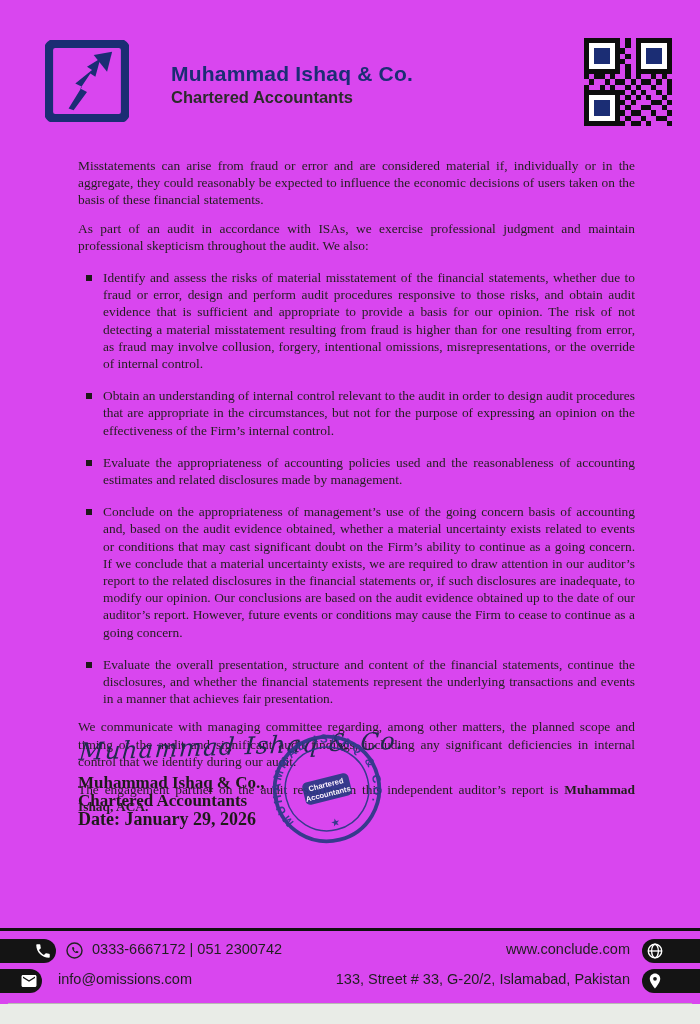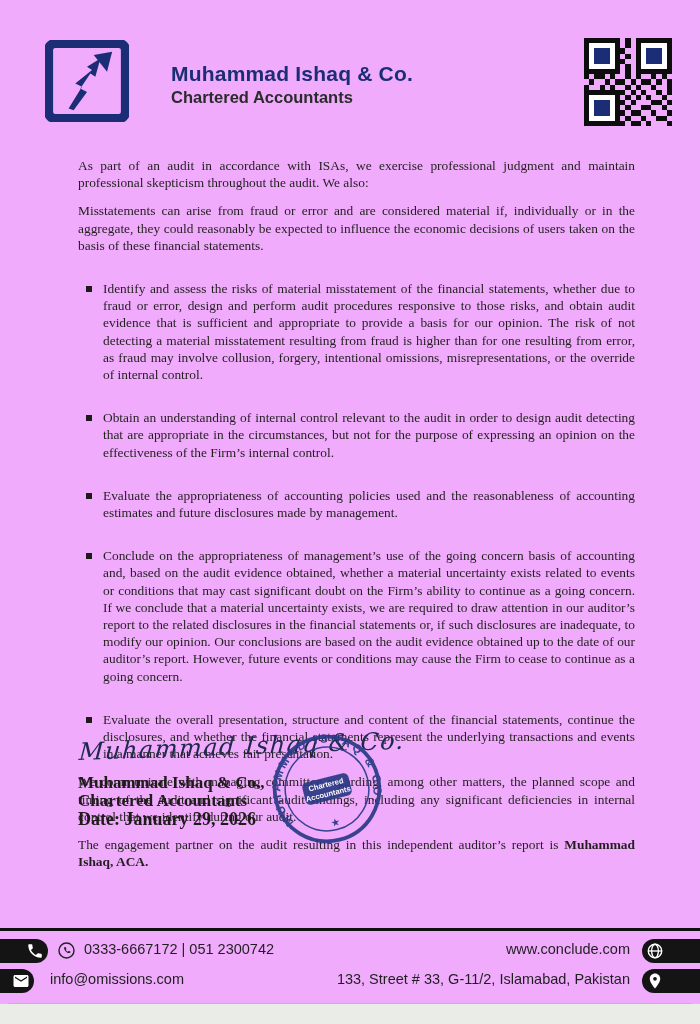--- a/index.html
+++ b/index.html
@@ -1,58 +1,58 @@
 <!DOCTYPE html>
 <html><head>
 <meta charset="utf-8">
 <style>
   * { margin:0; padding:0; box-sizing:border-box; }
   html,body { background:#d9d9d9; }
   .page {
     position:relative; width:700px; height:1024px; margin:0 auto;
-    background:#f0abfc; overflow:hidden;
+    background:#d946ef; overflow:hidden;
     font-family:"Liberation Serif", serif; color:#221f1e;
   }
 
   
   .letterhead { position:absolute; top:40px; left:45px; right:45px; height:90px; }
   .logo-box { position:absolute; left:0; top:0; width:84px; height:82px; }
   .brand { position:absolute; left:126px; top:22px; font-family:"Liberation Sans", sans-serif; }
   .brand-name { font-size:21px; font-weight:bold; color:#1b2d74; letter-spacing:.2px; }
   .brand-tag  { font-size:16.5px; font-weight:bold; color:#2b2b2b; margin-top:2px; }
   .qr { position:absolute; right:-22px; top:-2px; width:98px; height:88px; }
 
   
   .letter-body { position:absolute; top:157px; left:78px; width:557px;
     font-size:13.4px; line-height:17.2px; text-align:justify; }
   .letter-body p { margin-top:11px; }
   .letter-body p:first-child { margin-top:0; }
   ul.square { list-style:none; margin-top:4px; }
-  ul.square li { display:flex; margin-top:26px; }
+  ul.square li { display:flex; margin-top:15px; }
   .bullet-marker { flex:0 0 auto; width:6px; height:6px; background:#1d1a19; margin:6px 11px 0 8px; }
   .li-text { flex:1 1 auto; text-align:justify; }
   .bold { font-weight:bold; }
 
   
   .sig-block { position:absolute; top:738px; left:78px; width:300px; }
   .handwriting {
     font-family:"DejaVu Serif", serif; font-style:italic; font-size:24px;
     color:#202a4e; letter-spacing:1.5px; white-space:nowrap;
     transform:rotate(-2deg) skewX(-6deg); transform-origin:left bottom;
   }
   .sig-lines { margin-top:8px; font-weight:bold; font-size:17px; line-height:17.5px; color:#1e1b1a; }
   .sig-date { font-weight:bold; font-size:18px; color:#1e1b1a; }
 
   
   .stamp { position:absolute; left:270px; top:732px; width:114px; height:114px;
     transform:rotate(-14deg); opacity:.92; }
 
   
   .footer-rule { position:absolute; left:0; right:0; top:928px; height:3px; background:#101010; }
-  .footer { position:absolute; left:0; right:0; top:931px; height:62px;
+  .footer { position:absolute; left:8px; right:0; top:931px; height:62px;
     font-family:"Liberation Sans", sans-serif; color:#1f1f1f; font-size:14.5px; }
   .pill { position:absolute; height:24px; background:#141414; border-radius:14px; }
   .pill-icon { position:absolute; top:3px; width:18px; height:18px; }
   .frow-text { position:absolute; white-space:nowrap; }
   .wa-icon { position:absolute; width:19px; height:19px; }
   .scan-line { position:absolute; left:8px; right:8px; top:1003px; height:1px; background:#b7bbb3; }
   .scan-strip { position:absolute; left:0; right:0; top:1004px; bottom:0; background:#e9ece7; }
 </style>
 </head>
 <body>
@@ -89,35 +89,35 @@
         <rect x="2" y="2" width="3" height="3"></rect>
           <rect x="12" y="2" width="3" height="3"></rect>
           <rect x="2" y="12" width="3" height="3"></rect>
       </g>
 
       <path fill="#0d0d0d" d="M8 0h1v1H8zM8 1h1v1H8zM7 2h1v1H7zM8 3h1v1H8zM7 4h1v1H7zM8 5h1v1H8zM8 6h1v1H8zM0 7h1v1H0zM2 7h1v1H2zM3 7h1v1H3zM5 7h1v1H5zM8 7h1v1H8zM10 7h1v1H10zM13 7h1v1H13zM15 7h1v1H15zM1 8h1v1H1zM4 8h1v1H4zM6 8h1v1H6zM7 8h1v1H7zM9 8h1v1H9zM11 8h1v1H11zM12 8h1v1H12zM14 8h1v1H14zM16 8h1v1H16zM0 9h1v1H0zM3 9h1v1H3zM5 9h1v1H5zM8 9h1v1H8zM10 9h1v1H10zM13 9h1v1H13zM16 9h1v1H16zM7 10h1v1H7zM9 10h1v1H9zM11 10h1v1H11zM14 10h1v1H14zM16 10h1v1H16zM8 11h1v1H8zM10 11h1v1H10zM12 11h1v1H12zM15 11h1v1H15zM7 12h1v1H7zM9 12h1v1H9zM13 12h1v1H13zM14 12h1v1H14zM16 12h1v1H16zM8 13h1v1H8zM11 13h1v1H11zM12 13h1v1H12zM15 13h1v1H15zM7 14h1v1H7zM9 14h1v1H9zM10 14h1v1H10zM13 14h1v1H13zM16 14h1v1H16zM8 15h1v1H8zM11 15h1v1H11zM14 15h1v1H14zM15 15h1v1H15zM7 16h1v1H7zM9 16h1v1H9zM10 16h1v1H10zM12 16h1v1H12zM16 16h1v1H16z"></path>
     </svg>
   </div>
 
   <div class="letter-body">
+    <p>Misstatements can arise from fraud or error and are considered material if, individually or in the aggregate, they could reasonably be expected to influence the economic decisions of users taken on the basis of these financial statements.</p>
     <p>As part of an audit in accordance with ISAs, we exercise professional judgment and maintain professional skepticism throughout the audit. We also:</p>
-    <p>Misstatements can arise from fraud or error and are considered material if, individually or in the aggregate, they could reasonably be expected to influence the economic decisions of users taken on the basis of these financial statements.</p>
 
     <ul class="square">
       <li>
         <span class="bullet-marker"></span>
         <span class="li-text">Identify and assess the risks of material misstatement of the financial statements, whether due to fraud or error, design and perform audit procedures responsive to those risks, and obtain audit evidence that is sufficient and appropriate to provide a basis for our opinion. The risk of not detecting a material misstatement resulting from fraud is higher than for one resulting from error, as fraud may involve collusion, forgery, intentional omissions, misrepresentations, or the override of internal control.</span>
       </li>
       <li>
         <span class="bullet-marker"></span>
-        <span class="li-text">Obtain an understanding of internal control relevant to the audit in order to design audit detecting that are appropriate in the circumstances, but not for the purpose of expressing an opinion on the effectiveness of the Firm’s internal control.</span>
+        <span class="li-text">Obtain an understanding of internal control relevant to the audit in order to design audit procedures that are appropriate in the circumstances, but not for the purpose of expressing an opinion on the effectiveness of the Firm’s internal control.</span>
       </li>
       <li>
         <span class="bullet-marker"></span>
-        <span class="li-text">Evaluate the appropriateness of accounting policies used and the reasonableness of accounting estimates and future disclosures made by management.</span>
+        <span class="li-text">Evaluate the appropriateness of accounting policies used and the reasonableness of accounting estimates and related disclosures made by management.</span>
       </li>
       <li>
         <span class="bullet-marker"></span>
         <span class="li-text">Conclude on the appropriateness of management’s use of the going concern basis of accounting and, based on the audit evidence obtained, whether a material uncertainty exists related to events or conditions that may cast significant doubt on the Firm’s ability to continue as a going concern. If we conclude that a material uncertainty exists, we are required to draw attention in our auditor’s report to the related disclosures in the financial statements or, if such disclosures are inadequate, to modify our opinion. Our conclusions are based on the audit evidence obtained up to the date of our auditor’s report. However, future events or conditions may cause the Firm to cease to continue as a going concern.</span>
       </li>
       <li>
         <span class="bullet-marker"></span>
         <span class="li-text">Evaluate the overall presentation, structure and content of the financial statements, continue the disclosures, and whether the financial statements represent the underlying transactions and events in a manner that achieves fair presentation.</span>
       </li>
     </ul>
@@ -174,21 +174,21 @@
 
     <div class="frow-text" style="right:70px; top:10px;">www.conclude.com</div>
     <div class="pill" style="right:-34px; top:8px; width:92px;">
       <svg class="pill-icon" style="left:4px;" viewBox="0 0 24 24">
         <circle cx="12" cy="12" r="9" fill="none" stroke="#ffffff" stroke-width="1.8"></circle>
         <line x1="3" y1="12" x2="21" y2="12" stroke="#ffffff" stroke-width="1.8"></line>
         <ellipse cx="12" cy="12" rx="4.5" ry="9" fill="none" stroke="#ffffff" stroke-width="1.8"></ellipse>
       </svg>
     </div>
 
-    <div class="frow-text" style="right:70px; top:40px;">133, Street # 33, G-11/2, Islamabad, Pakistan</div>
+    <div class="frow-text" style="right:70px; top:40px;">133, Street # 33, G-20/2, Islamabad, Pakistan</div>
     <div class="pill" style="right:-40px; top:38px; width:98px;">
       <svg class="pill-icon" style="left:4px;" viewBox="0 0 24 24">
         <path fill="#ffffff" d="M12 2C8.1 2 5 5.1 5 9c0 5.2 7 13 7 13s7-7.8 7-13c0-3.9-3.1-7-7-7zm0 9.5a2.5 2.5 0 1 1 0-5 2.5 2.5 0 0 1 0 5z"></path>
       </svg>
     </div>
   </div>
 
   <div class="scan-strip"></div>
   <div class="scan-line"></div>
 

